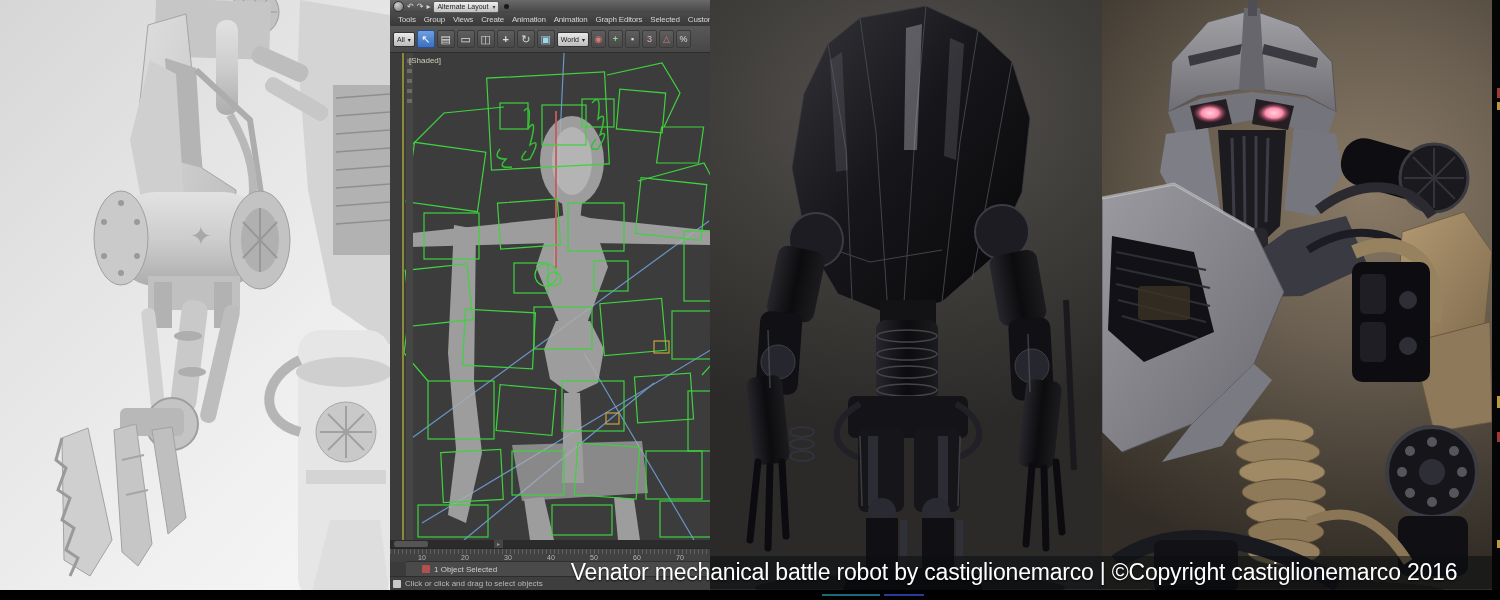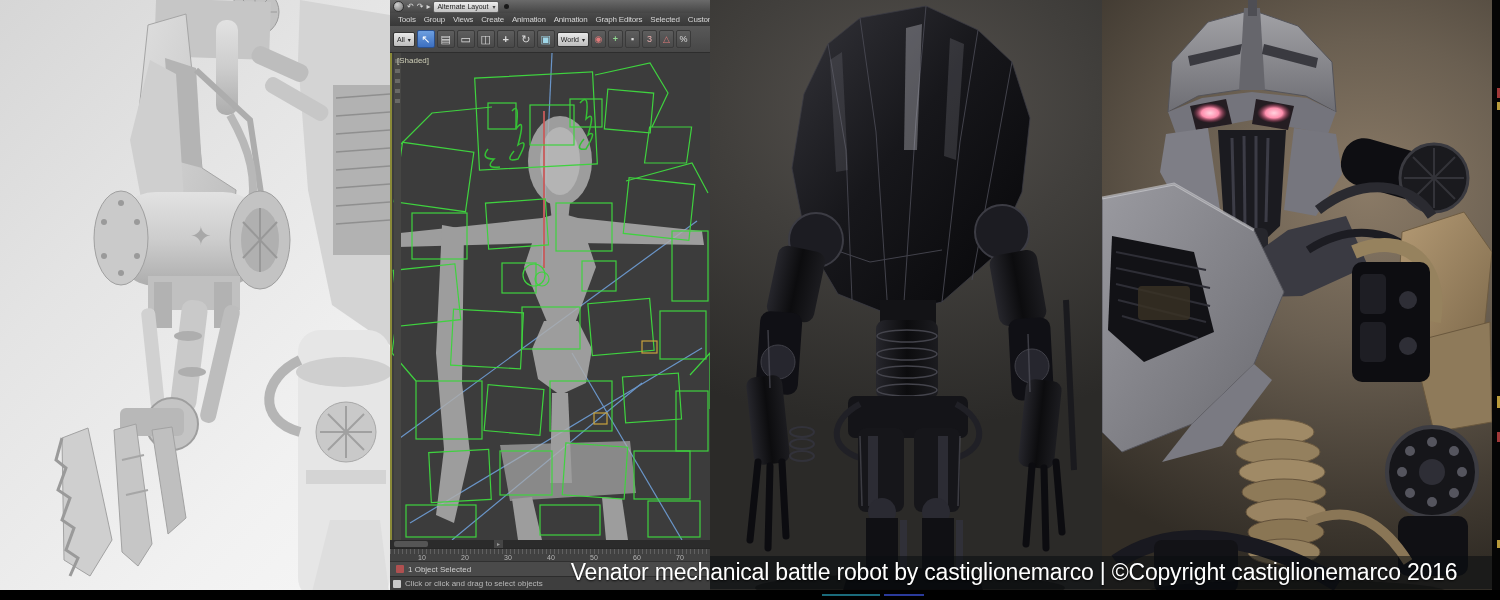--- a/index.html
+++ b/index.html
@@ -25,33 +25,33 @@
     display:flex;align-items:center;padding-left:4px;box-sizing:border-box;white-space:nowrap;text-align:right;}
   .menu-item{font-size:8px;color:#d6d6d6;padding:0 4px;letter-spacing:-0.2px;}
   .max-toolbar{position:absolute;left:0;top:26px;width:100%;height:27px;background:linear-gradient(#585858,#474747);
     display:flex;align-items:center;gap:2px;padding-left:3px;box-sizing:border-box;border-bottom:1px solid #2d2d2d;}
   .tool-dd{height:13px;background:linear-gradient(#e9e9e9,#bdbdbd);border:1px solid #333;border-radius:2px;
     font-size:7px;color:#222;display:flex;align-items:center;gap:3px;padding:0 3px;}
   .tool-btn{width:18px;height:18px;border-radius:2px;display:flex;align-items:center;justify-content:center;
     font-size:11px;color:#dcdcdc;background:linear-gradient(#5e5e5e,#494949);border:1px solid #3a3a3a;box-sizing:border-box;}
   .tool-btn.active{background:linear-gradient(#6d9fe0,#3c6fc0);color:#fff;border-color:#2a4f8c;}
   .tool-btn.small{width:15px;height:18px;font-size:9px;}
-  .max-viewport{position:absolute;left:0;top:53px;width:100%;height:487px;background:#3c3c3c;border-left:2px solid #8a8a38;box-sizing:border-box;}
+  .max-viewport{position:absolute;left:12px;top:53px;width:100%;height:487px;background:#3c3c3c;border-left:2px solid #8a8a38;box-sizing:border-box;}
   .vp-label{position:absolute;left:5px;top:3px;font-size:8px;color:#cfcfb8;z-index:5;}
   .vp-strip{position:absolute;left:2px;top:0;width:7px;height:100%;background:#464644;z-index:4;}
   .vp-strip i{display:block;width:5px;height:4px;margin:6px auto 0;background:#6a6a66;}
   .max-scroll{position:absolute;left:0;top:540px;width:100%;height:8px;background:#2b2b2b;}
   .max-scroll .handle{position:absolute;left:4px;top:1px;width:34px;height:6px;background:#555;border-radius:2px;}
   .max-scroll .arr{position:absolute;left:104px;top:0px;width:9px;height:8px;background:#454545;color:#999;font-size:6px;line-height:8px;text-align:center;}
   .max-ruler{position:absolute;left:0;top:548px;width:100%;height:13px;background:#414141;border-top:1px solid #262626;}
   .ruler-ticks{position:absolute;left:0;top:0;width:100%;height:5px;
     background:repeating-linear-gradient(90deg,#606060 0 1px,transparent 1px 4px);}
   .ruler-num{position:absolute;top:5px;font-size:7px;color:#b5b5b5;}
-  .max-status{position:absolute;left:0;top:561px;width:100%;height:15px;background:#4a4a4a;border-top:1px solid #303030;
-    display:flex;align-items:center;gap:4px;padding-left:6px;box-sizing:border-box;}
+  .max-status{position:absolute;left:16px;top:561px;width:100%;height:15px;background:#4a4a4a;border-top:1px solid #303030;
+    display:flex;align-items:center;gap:4px;padding-left:16px;box-sizing:border-box;}
   .max-prompt{position:absolute;left:0;top:576px;width:100%;height:14px;background:#3e3e3e;border-top:1px solid #2c2c2c;
     display:flex;align-items:center;gap:4px;padding-left:3px;box-sizing:border-box;}
   .mini-ico{width:8px;height:8px;border-radius:1px;}
   .status-txt{font-size:8px;color:#cfcfcf;}
 
   
   #panel-dark{left:710px;width:392px;
     background:radial-gradient(ellipse 420px 320px at 50% 18%,#56524e 0%,#413f3c 45%,#2b2a28 100%);}
   
   #panel-bust{left:1102px;width:390px;

